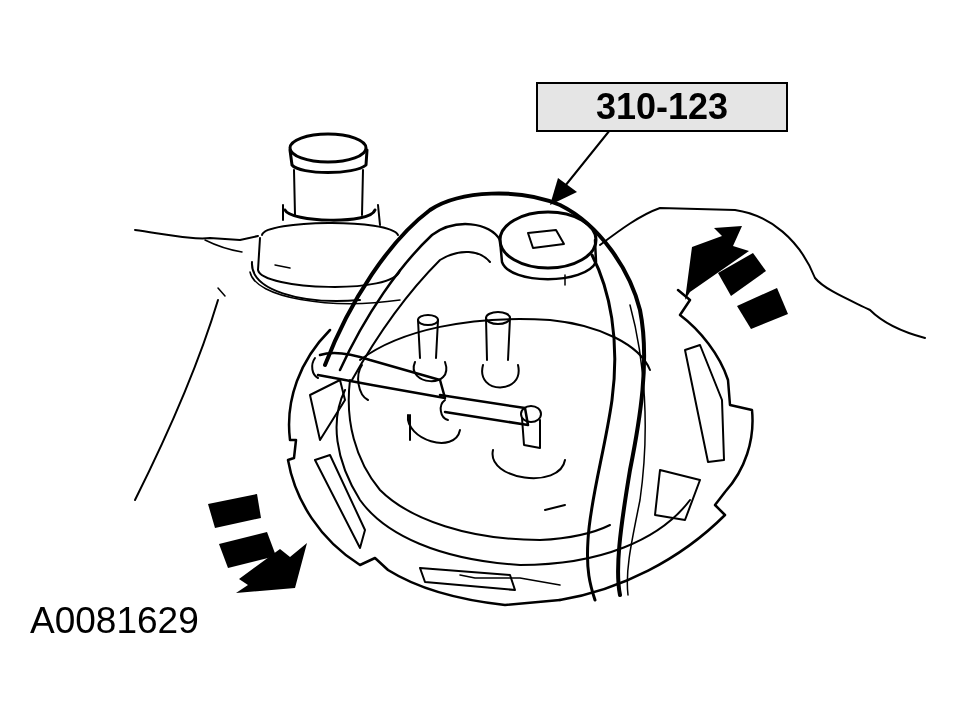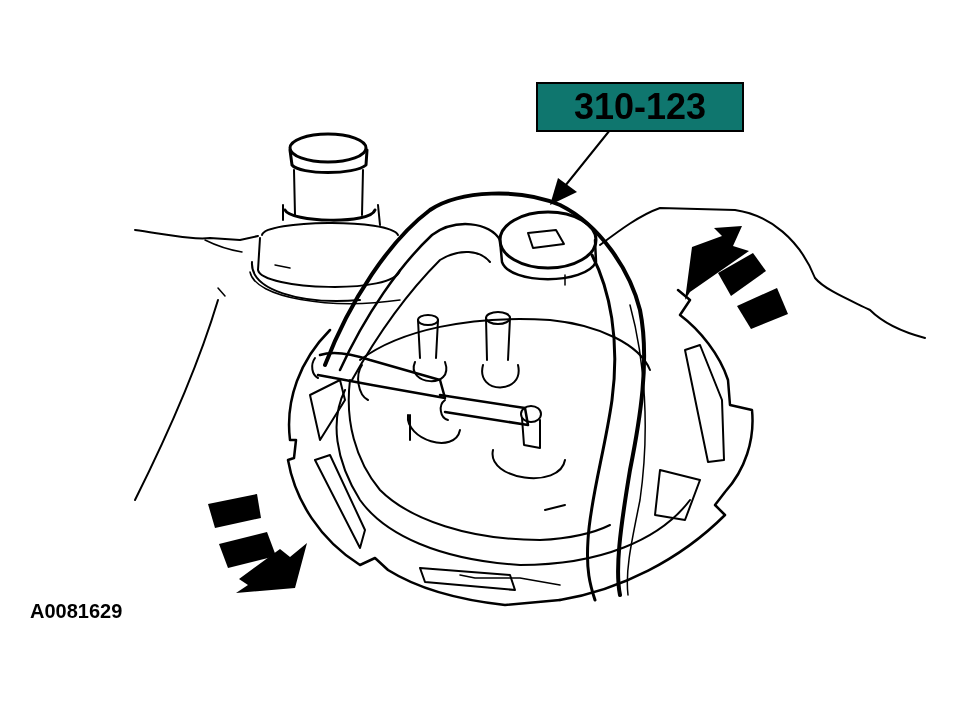--- a/index.html
+++ b/index.html
@@ -1,26 +1,26 @@
 <!DOCTYPE html>
 <html><head>
 <meta charset="utf-8">
 <style>
   html, body { margin: 0; padding: 0; background: #ffffff; }
   body { width: 968px; height: 705px; position: relative; overflow: hidden;
          font-family: "Liberation Sans", sans-serif; }
   #diagram { position: absolute; left: 0; top: 0; width: 968px; height: 705px; }
   .callout-box {
-    position: absolute; left: 536px; top: 82px; width: 208px; height: 50px;
-    border: 2px solid #000; background: #0f766e; box-sizing: border-box;
+    position: absolute; left: 536px; top: 82px; width: 252px; height: 50px;
+    border: 2px solid #000; background: #e5e5e5; box-sizing: border-box;
     display: flex; align-items: center; justify-content: center; text-align: center;
   }
   .callout-text { font-size: 36px; font-weight: bold; color: #000; letter-spacing: 0px; }
   .figure-id {
-    position: absolute; left: 30px; top: 600px; font-size: 20px; font-weight: bold; color: #000;
+    position: absolute; left: 30px; top: 600px; font-size: 37px; font-weight: normal; color: #000;
   }
   svg path, svg line, svg ellipse, svg rect, svg polygon { vector-effect: non-scaling-stroke; }
 </style>
 </head>
 <body>
 
 <svg id="diagram" viewBox="0 0 968 705" xmlns="http://www.w3.org/2000/svg">
   <g fill="none" stroke="#000" stroke-linecap="round" stroke-linejoin="round">
 
     <g>

